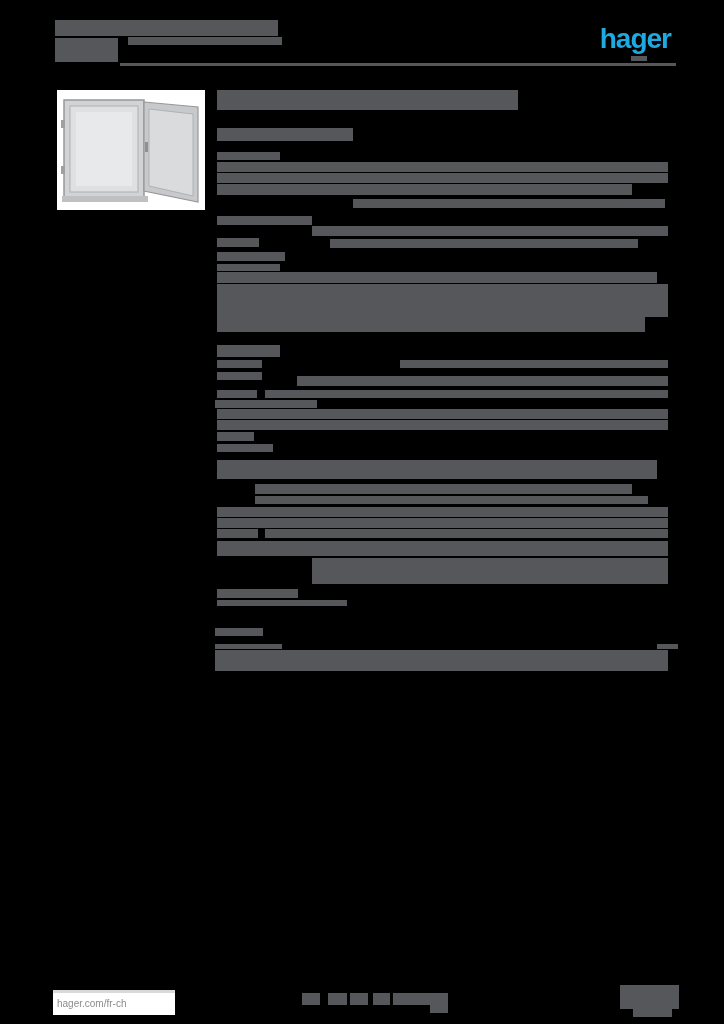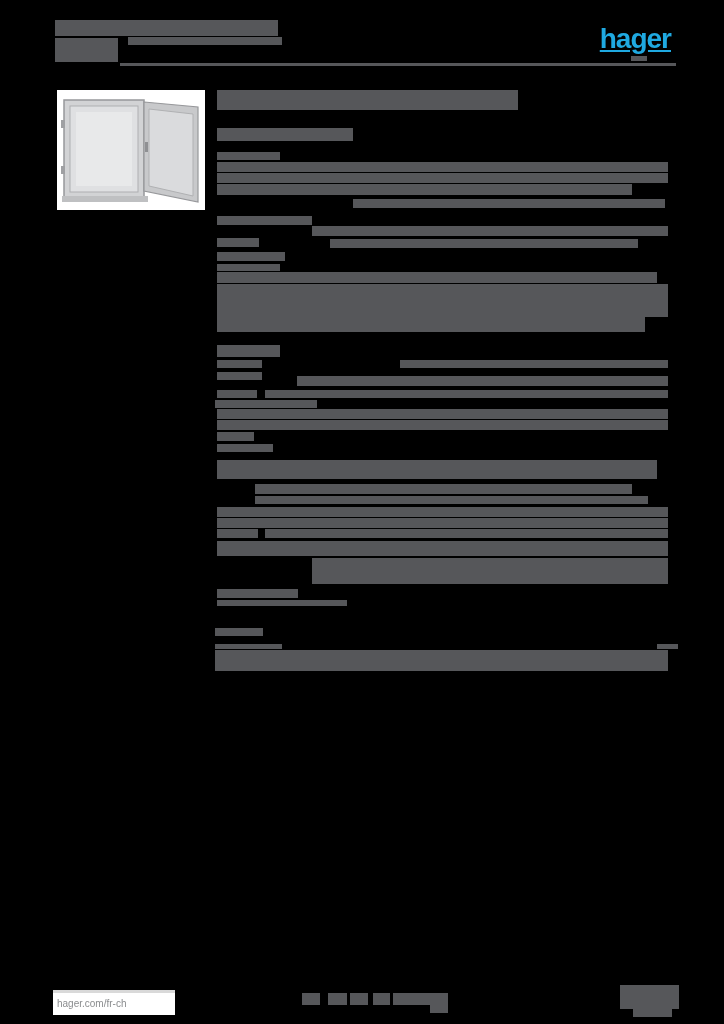--- a/index.html
+++ b/index.html
@@ -1,20 +1,20 @@
 <!DOCTYPE html>
 <html><head>
 <meta charset="utf-8">
 <style>
   html,body{margin:0;padding:0;background:#000;}
   #canvas{position:relative;width:724px;height:1024px;background:#000;overflow:hidden;
           font-family:"Liberation Sans", sans-serif;}
   .bar{position:absolute;}
   #logo{position:absolute;left:591px;top:22px;width:80px;height:36px;
-        font-weight:bold;font-size:28px;letter-spacing:-1px;line-height:34px;text-align:right;text-decoration:underline;}
+        font-weight:bold;font-size:28px;letter-spacing:-1px;line-height:34px;text-align:right;}
   #product-image-box{position:absolute;left:57px;top:90px;width:148px;height:120px;background:#fff;}
   #product-image-box svg{display:block;}
   #footer-url{position:absolute;left:53px;top:993px;width:122px;height:22px;background:#fff;
               box-shadow:0 -3px 0 0 rgba(255,255,255,.85);}
   #footer-url span{display:block;padding:5px 0 0 4px;font-size:10px;line-height:12px;}
   #bars-layer,#icons-layer{position:absolute;left:0;top:0;width:724px;height:1024px;pointer-events:none;}
 </style>
 </head>
 <body>
 

